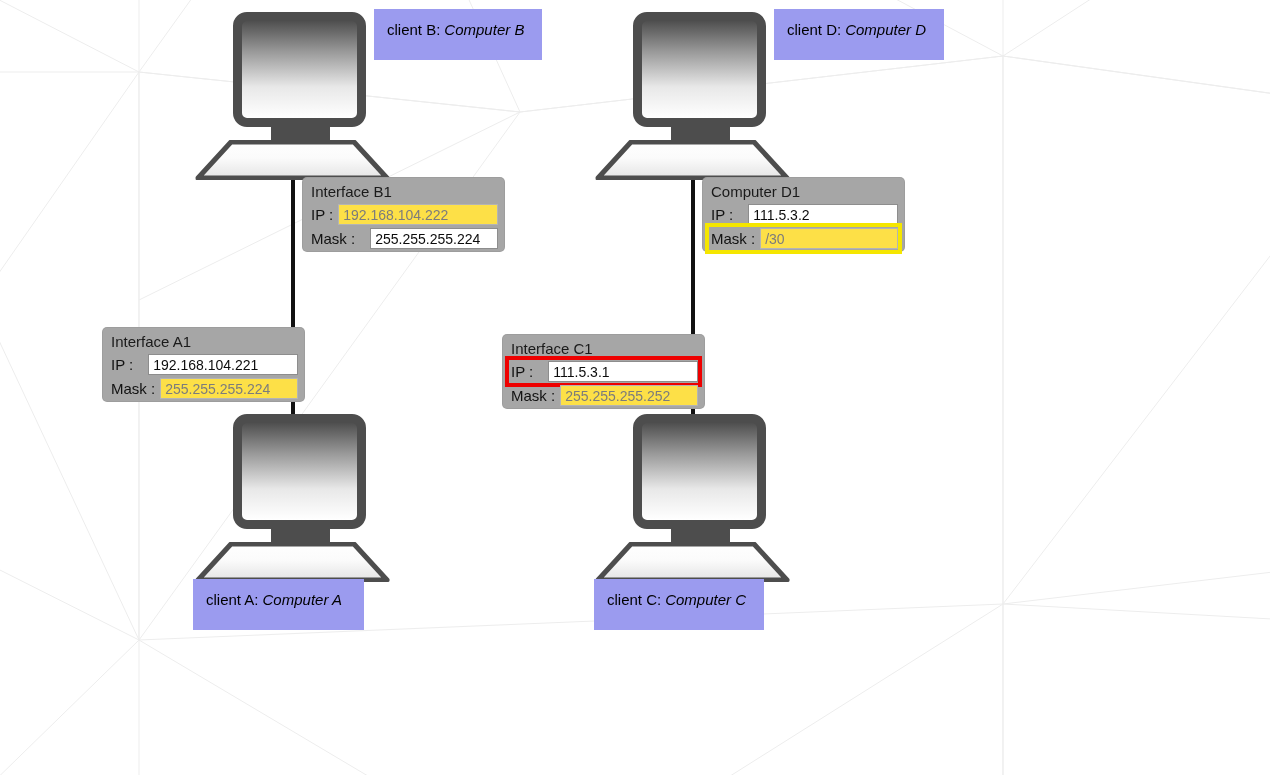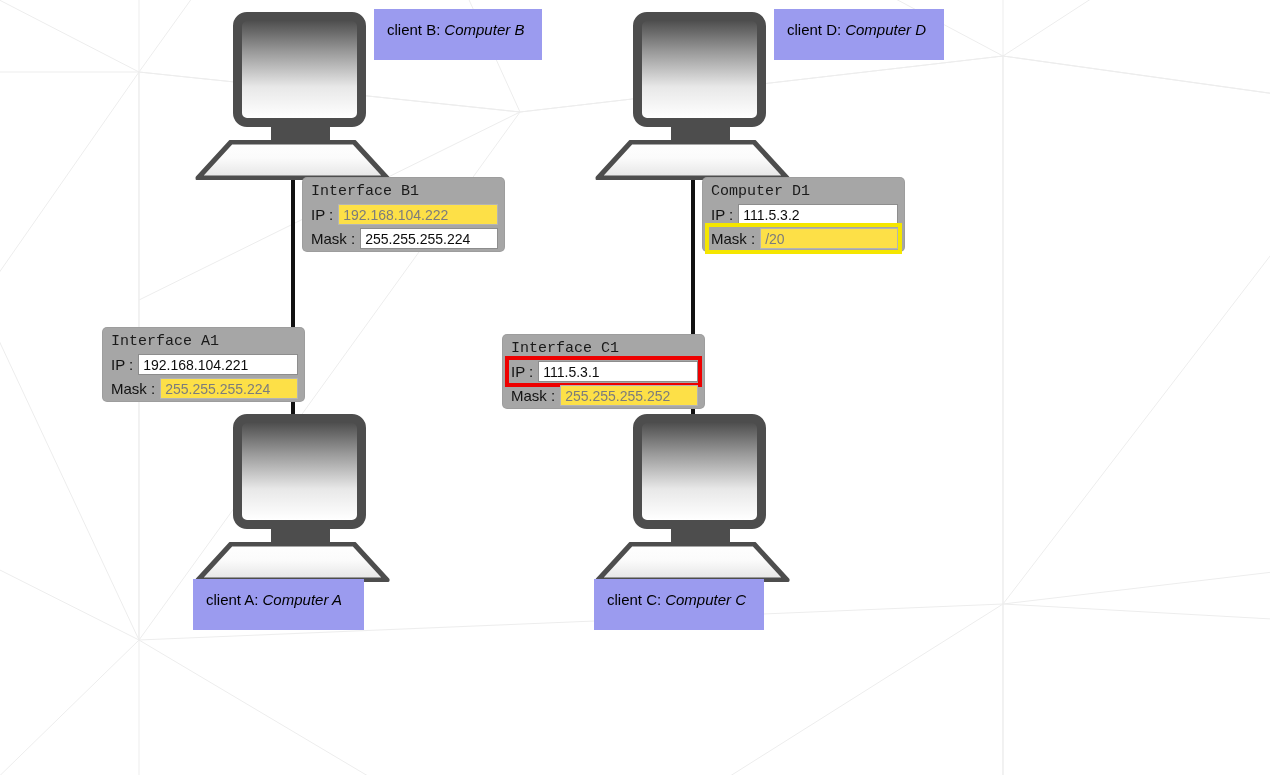--- a/index.html
+++ b/index.html
@@ -116,21 +116,20 @@
     padding: 5px 6px 6px 6px;
     box-shadow: 0 0 0 1px #9d9d9d;
   }
   .iface-title {
     font-size: 15px;
     color: #1a1a1a;
     line-height: 18px;
     padding-left: 2px;
     margin-bottom: 2px;
     white-space: nowrap;
-    font-family: Liberation Mono, monospace;
   }
   .field-row {
     display: flex;
     align-items: center;
     height: 23px;
     margin-bottom: 1px;
     box-sizing: border-box;
     position: relative;
   }
   .field-row.highlight-red {
@@ -156,20 +155,21 @@
     font-size: 14px;
     line-height: 19px;
     padding: 1px 4px;
     white-space: nowrap;
     overflow: hidden;
   }
   .field-input.editable {
     background: #ffffff;
     border: 1px solid #8d8d8d;
     color: #0c0c0c;
+    margin-left: 10px;
   }
   .field-input.disabled {
     background: #fde047;
     border: 1px solid #b4b4b4;
     color: #7c7c7c;
   }
 </style>
 </head>
 <body>
 
@@ -286,21 +286,21 @@
   </div>
 
   <div class="iface" style="left:703px; top:178px; width:201px; height:73px;">
     <div class="iface-title">Computer D1</div>
     <div class="field-row">
       <span class="field-label">IP :</span>
       <span class="field-input editable">111.5.3.2</span>
     </div>
     <div class="field-row highlight-yellow">
       <span class="field-label">Mask :</span>
-      <span class="field-input disabled">/20</span>
+      <span class="field-input disabled">/30</span>
     </div>
   </div>
 
   <div class="iface" style="left:103px; top:328px; width:201px; height:73px;">
     <div class="iface-title">Interface A1</div>
     <div class="field-row">
       <span class="field-label">IP :</span>
       <span class="field-input editable">192.168.104.221</span>
     </div>
     <div class="field-row">

